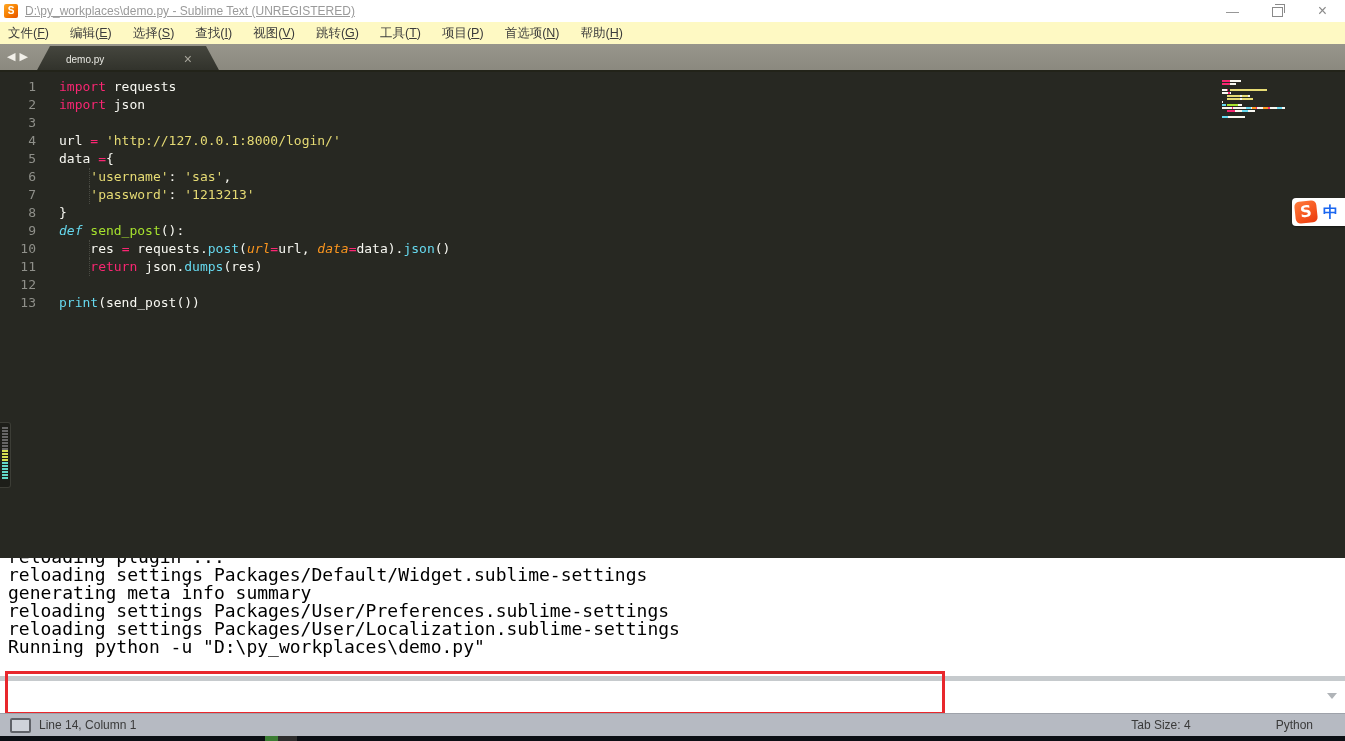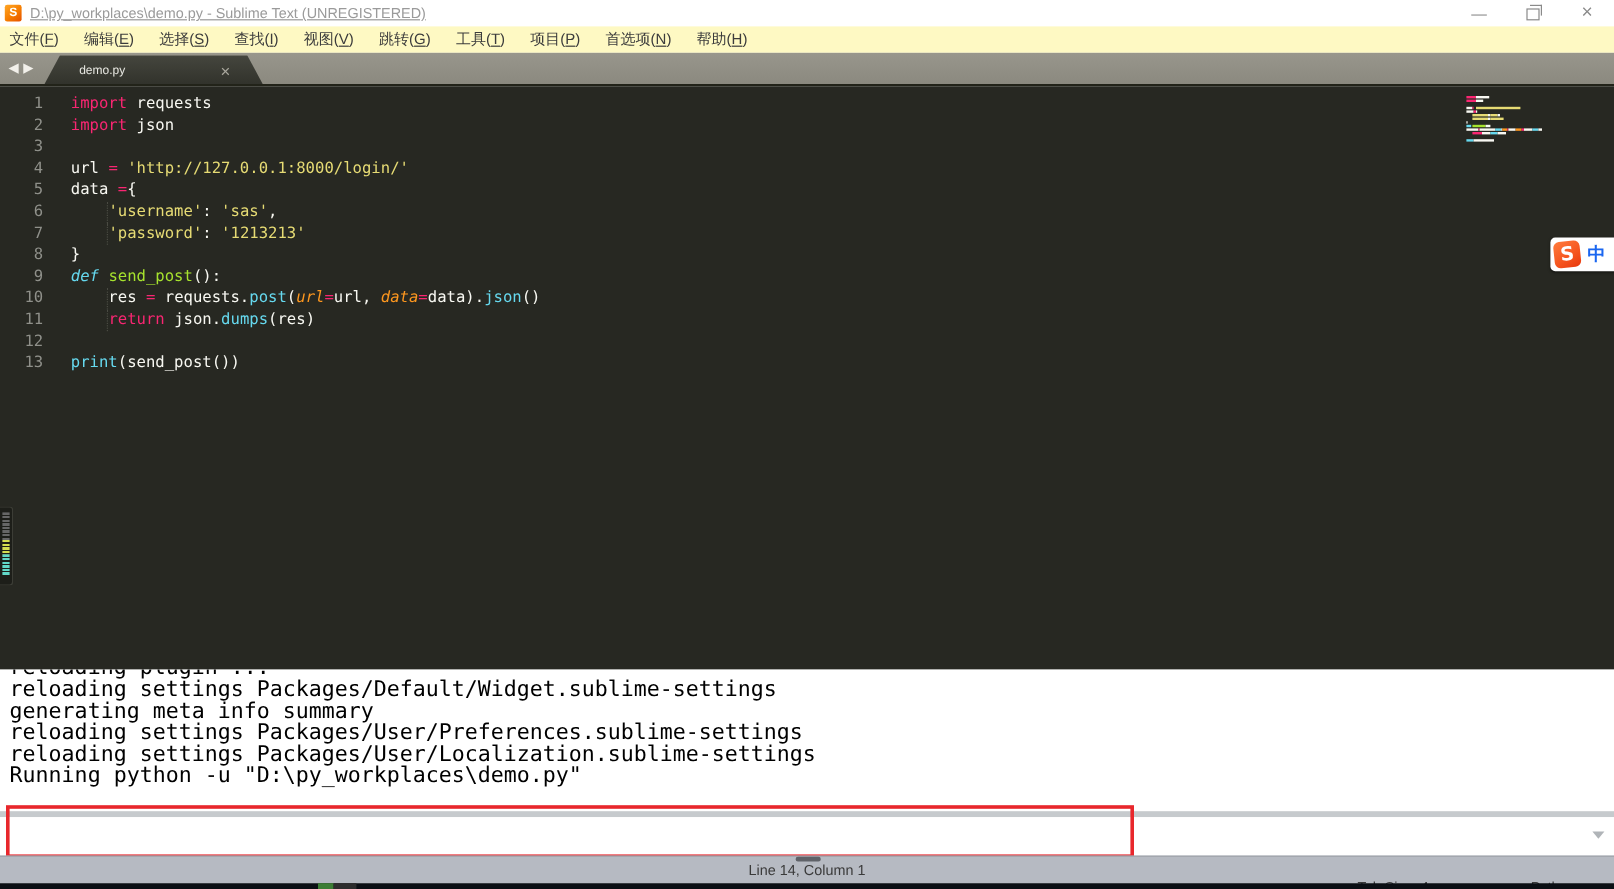--- a/index.html
+++ b/index.html
@@ -87,21 +87,21 @@
                 border-left:5px solid transparent;border-right:5px solid transparent;
                 border-top:6px solid #b0b4b8;}
 
   
   .annotation{position:absolute;left:5px;top:671px;width:940px;height:44px;
               border:3px solid #e8272c;box-sizing:border-box;pointer-events:none;}
 
   
   .statusbar{position:absolute;left:0;top:713px;width:1345px;height:23px;background:#b6bac2;
              display:flex;align-items:center;font-size:12px;color:#3a3a3a;
-             border-top:1px solid #9ea2aa;box-sizing:border-box;flex-direction:column;}
+             border-top:1px solid #9ea2aa;box-sizing:border-box;}
   .status-icon{width:17px;height:11px;border:2px solid #5f6268;border-radius:2px;
                margin:0 8px 0 10px;background:#cfd3da;}
   .status-right{margin-left:auto;display:flex;align-items:center;}
   .status-tabsize{margin-right:85px;}
   .status-syntax{margin-right:32px;}
 
   
   .taskbar-strip{position:absolute;left:0;top:736px;width:1345px;height:5px;background:#0b0f14;}
   .tb-green{position:absolute;left:265px;top:0;width:13px;height:5px;background:#3c7d34;}
   .tb-gray{position:absolute;left:278px;top:0;width:19px;height:5px;background:#2d2d2d;}

